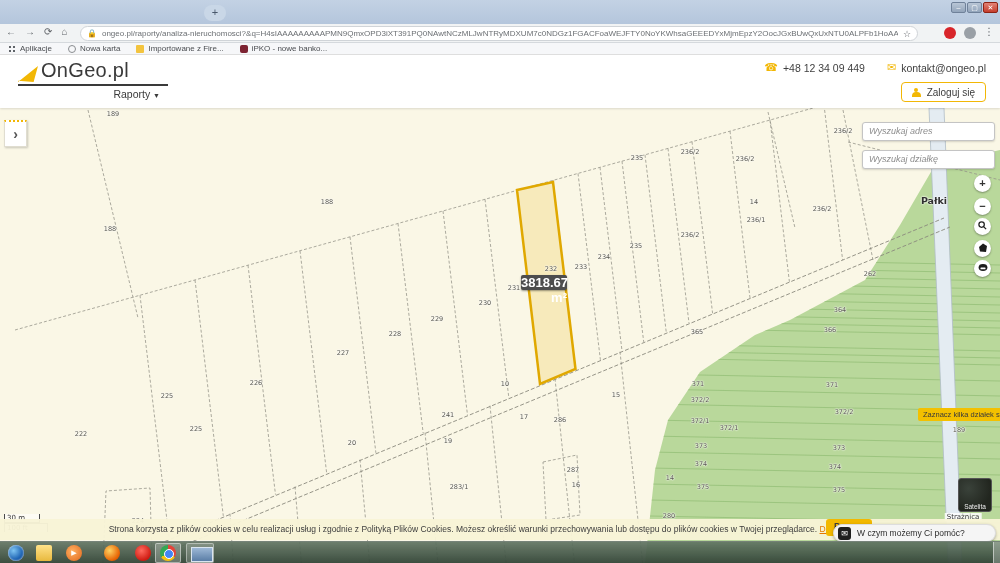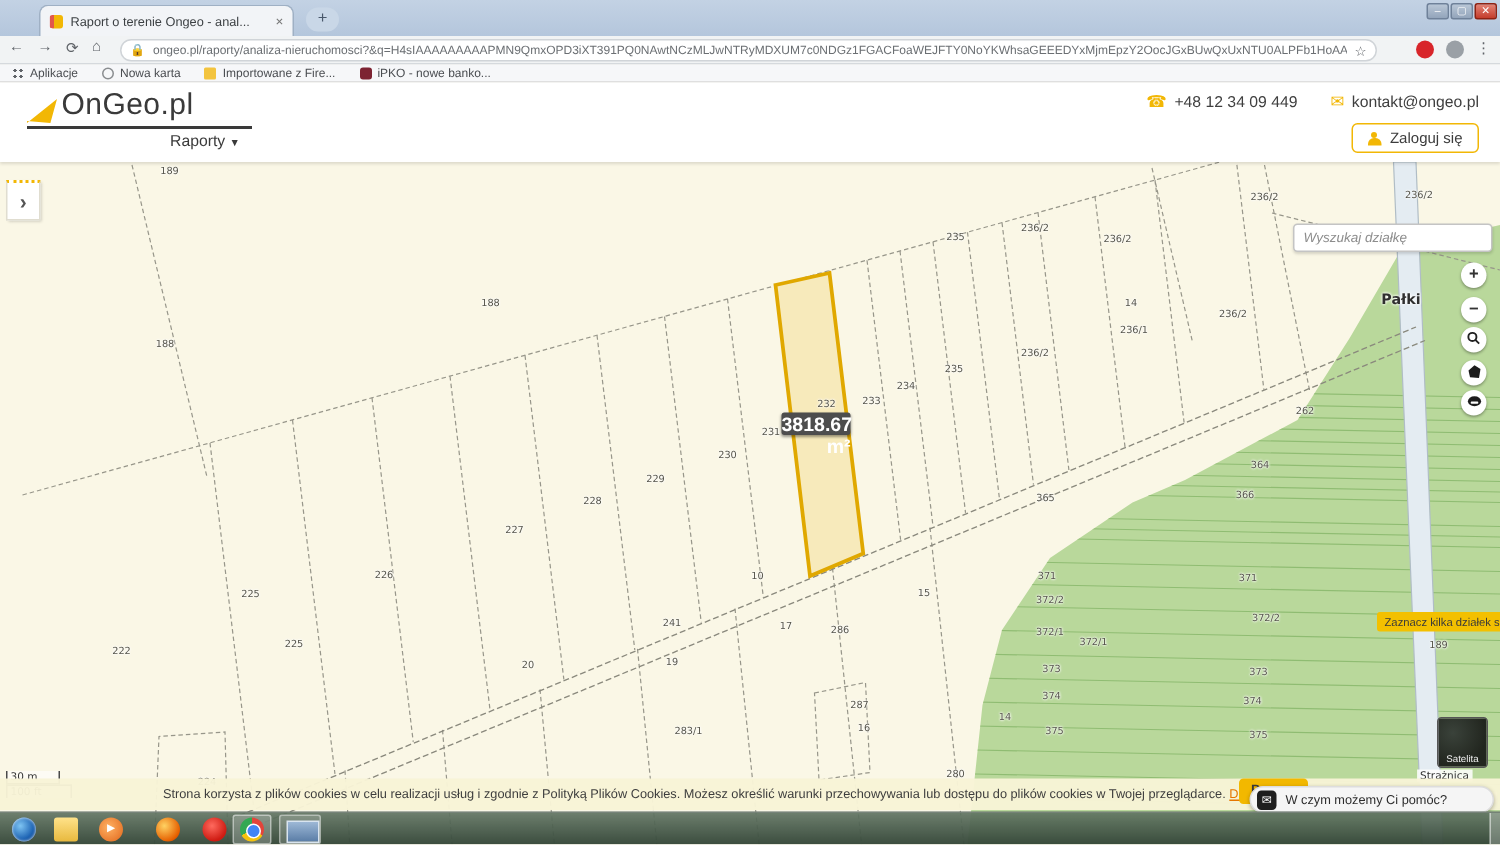--- a/index.html
+++ b/index.html
@@ -132,25 +132,20 @@
   .tray .batt { width:9px; height:6px; border:1px solid #e8e8e8; border-radius:1px; background:linear-gradient(90deg,#e8e8e8 70%,transparent 70%);}
   .clock { text-align:center; line-height:1.3;}
   .showdesk { position:absolute; right:0; top:0; width:7px; height:22px; background:rgba(255,255,255,.25); border-left:1px solid rgba(255,255,255,.5);}
 </style>
 </head>
 <body>
 
 <div id="page">
 
   <div id="tabstrip">
-    <div class="tab">
-      <span class="fav"></span>
-      <span class="t">Raport o terenie Ongeo - anal...</span>
-      <span class="x">×</span>
-    </div>
     <div class="newtab">+</div>
     <div class="winbtns">
       <span>–</span>
       <span>▢</span>
       <span class="close">✕</span>
     </div>
   </div>
 
   <div id="toolbar">
     <div class="navicons">
@@ -343,28 +338,31 @@
         <span class="parcel-label" style="left: 700px; top: 313px;">372/1</span>
         <span class="parcel-label" style="left: 729px; top: 320px;">372/1</span>
         <span class="parcel-label" style="left: 701px; top: 338px;">373</span>
         <span class="parcel-label" style="left: 839px; top: 340px;">373</span>
         <span class="parcel-label" style="left: 701px; top: 356px;">374</span>
         <span class="parcel-label" style="left: 835px; top: 359px;">374</span>
         <span class="parcel-label" style="left: 703px; top: 379px;">375</span>
         <span class="parcel-label" style="left: 839px; top: 382px;">375</span>
         <span class="parcel-label" style="left: 670px; top: 370px;">14</span>
         <span class="parcel-label" style="left: 959px; top: 322px;">189</span>
-        <span class="parcel-label" style="left: 637px; top: 408px;">280</span>
+        <span class="parcel-label" style="left: 669px; top: 408px;">280</span>
         <span class="parcel-label" style="left: 138px; top: 413px;">224</span>
         <span class="place-label" style="left: 915px; top: 92px; padding-left: 38px;">Pałki</span>
       </div>
 
     <div class="area-tip">3818.67 m²</div>
     <div class="hint-tip">Zaznacz kilka działek sąsiad</div>
 
+    <div class="searchbox" style="top:12px">
+      <input type="text" placeholder="Wyszukaj adres" style="">
+    </div>
     <div class="searchbox" style="top:40px">
       <input type="text" placeholder="Wyszukaj działkę" style="">
     </div>
 
     <div class="mapctl" style="top:67px">+</div>
     <div class="mapctl" style="top:90px">−</div>
     <div class="mapctl" style="top:110px">
       <svg width="9" height="9" viewBox="0 0 10 10">
           <circle cx="4" cy="4" r="3" fill="none" stroke="#222" stroke-width="1.4"></circle>
           <line x1="6.2" y1="6.2" x2="9" y2="9" stroke="#222" stroke-width="1.4"></line>

